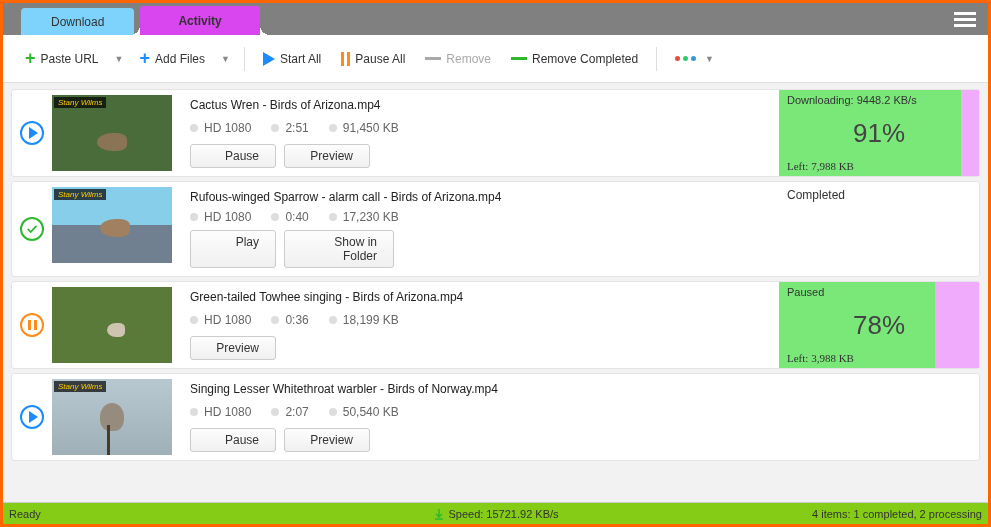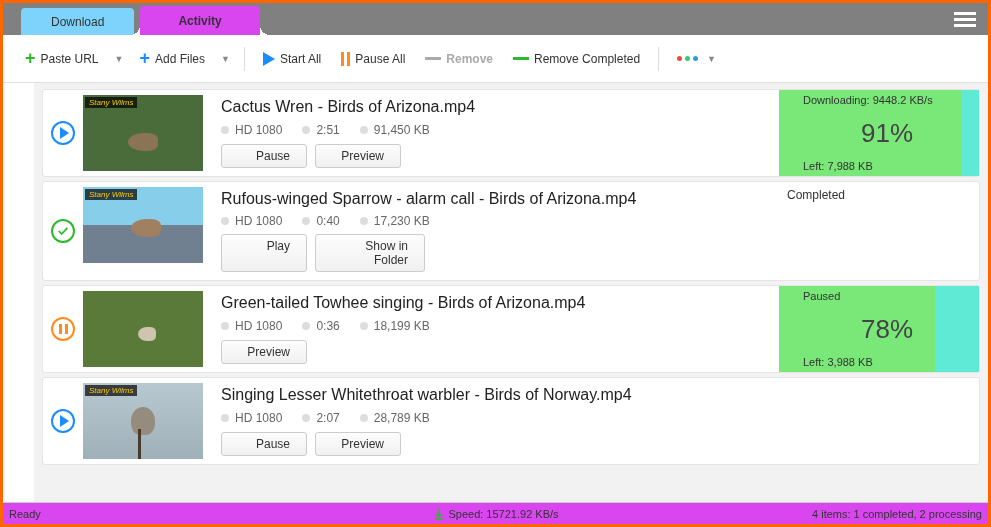--- a/index.html
+++ b/index.html
@@ -8,60 +8,60 @@
 .header-bar { background: #808080; height: 32px; display: flex; align-items: flex-end; position: relative; }
 .tabs { display: flex; align-items: flex-end; height: 100%; padding-left: 18px; }
 .tab { padding: 7px 30px 6px; font-size: 12px; color: #333; background: #7dd3fc; border-radius: 4px 4px 0 0; margin-right: 6px; cursor: pointer; position: relative; }
 .tab.active { background: #d946ef; font-weight: bold; padding: 8px 38px 7px; z-index: 2; }
 .tab.active::before { content:""; position:absolute; left:-10px; bottom:0; width:10px; height:10px; background: radial-gradient(circle at 0 0, transparent 10px, #fff 10px); }
 .tab.active::after { content:""; position:absolute; right:-10px; bottom:0; width:10px; height:10px; background: radial-gradient(circle at 100% 0, transparent 10px, #fff 10px); }
 .hamburger { position: absolute; right: 12px; top: 6px; cursor: pointer; }
 .hamburger div { width: 22px; height: 3px; background: #fff; margin: 3px 0; }
 .toolbar { height: 48px; display: flex; align-items: center; padding: 0 14px; gap: 4px; border-bottom: 1px solid #e0e0e0; font-size: 12px; background: #fff; }
 .tbtn { display: flex; align-items: center; gap: 5px; padding: 5px 8px; cursor: pointer; color: #333; }
-.tbtn.disabled { color: #aaa; cursor: default; font-weight: bold; }
+.tbtn.disabled { color: #aaa; cursor: default; }
 .dropdown-arrow { font-size: 9px; color: #888; padding: 0 4px; cursor: pointer; }
 .tsep { width: 1px; height: 24px; background: #ddd; margin: 0 6px; }
 .icon-plus { font-size: 18px; font-weight: bold; }
 .green { color: #2eb82e; }
 .blue { color: #1a8cff; }
 .icon-play-sm { width: 0; height: 0; border-left: 12px solid #1a8cff; border-top: 7px solid transparent; border-bottom: 7px solid transparent; }
 .icon-pause-sm { display: flex; gap: 3px; }
 .icon-pause-sm span { width: 3px; height: 14px; background: #ff8c1a; }
 .icon-minus { width: 16px; height: 3px; display: inline-block; }
 .rainbow-dots { display: flex; gap: 3px; }
 .rainbow-dots span { width: 5px; height: 5px; border-radius: 50%; display: block; }
-.list-area { flex: 1; overflow-y: auto; background: #f2f2f2; padding: 2px 8px; margin-left: 31px; }
+.list-area { flex: 1; overflow-y: auto; background: #f2f2f2; padding: 2px 8px; }
 .item-row { display: flex; align-items: stretch; background: #fff; margin: 4px 0; border: 1px solid #e5e5e5; border-radius: 3px; min-height: 88px; }
 .status-col { width: 40px; display: flex; align-items: center; justify-content: center; }
 .status-icon { width: 24px; height: 24px; border-radius: 50%; display: flex; align-items: center; justify-content: center; }
 .status-play { border: 2px solid #1a8cff; }
 .status-play::after { content: ""; width: 0; height: 0; border-left: 9px solid #1a8cff; border-top: 6px solid transparent; border-bottom: 6px solid transparent; margin-left: 2px; }
 .status-check { border: 2px solid #2eb82e; }
 .status-check svg { width: 14px; height: 14px; }
 .status-pause { border: 2px solid #ff8c1a; display:flex; gap:3px; align-items:center; justify-content:center;}
 .status-pause span { width:3px; height:10px; background:#ff8c1a; }
 .thumb-col { width: 128px; padding: 5px 0; }
 .thumb { width: 120px; height: 76px; background: #6b8e5a; position: relative; overflow: hidden; }
 .thumb-overlay { position: absolute; top: 2px; left: 2px; background: rgba(0,0,0,0.7); color: #fc0; font-size: 8px; padding: 1px 4px; font-style: italic; }
 .info-col { flex: 1; padding: 8px 10px; display: flex; flex-direction: column; justify-content: space-between; }
-.item-title { font-size: 16px; color: #222; margin-bottom: 6px; }
+.item-title { font-size: 12px; color: #222; margin-bottom: 6px; }
 .meta-line { display: flex; gap: 20px; font-size: 12px; color: #666; align-items: center; }
 .meta-item { display: flex; align-items: center; gap: 6px; }
 .dot { width: 8px; height: 8px; border-radius: 50%; background: #ddd; }
 .btn-line { display: flex; gap: 8px; margin-top: 6px; }
 .sbtn { background: linear-gradient(#fdfdfd, #f0f0f0); border: 1px solid #ccc; border-radius: 3px; padding: 4px 16px; font-size: 12px; cursor: pointer; width: 86px; text-align: right; color: #333; }
-.progress-col { width: 200px; position: relative; background: #5eead4; padding-left: 16px; }
+.progress-col { width: 200px; position: relative; background: #f0abfc; }
 .progress-fill { position: absolute; top: 0; left: 0; bottom: 0; background: #79e879; }
 .progress-content { position: relative; height: 100%; display: flex; flex-direction: column; justify-content: space-between; padding: 4px 8px; font-size: 11px; color: #333; }
 .progress-top { font-size: 11px; }
 .progress-pct { font-size: 26px; font-weight: normal; color: #444; text-align: center; flex: 1; display: flex; align-items: center; justify-content: center; }
-.progress-bottom { font-size: 11px; }
+.progress-bottom { font-size: 11px; font-family: Liberation Serif, serif; }
 .completed-col { width: 200px; padding: 6px 8px; font-size: 12px; color: #333; }
-.status-bar { height: 22px; background: #d946ef; border-top: 1px solid #ccc; display: flex; align-items: center; font-size: 11px; color: #333; padding: 0 6px; justify-content: space-between; }
+.status-bar { height: 22px; background: #84cc16; border-top: 1px solid #ccc; display: flex; align-items: center; font-size: 11px; color: #333; padding: 0 6px; justify-content: space-between; }
 .status-center { position: absolute; left: 50%; transform: translateX(-50%); display: flex; align-items: center; gap: 4px; }
 .thumb.sky { background: linear-gradient(#87CEEB 50%, #708090 50%); }
 .thumb.foliage { background: #4a6b3a; }
 .bird-shape { position: absolute; width: 30px; height: 18px; background: #8b7355; border-radius: 60% 40% 40% 60%; }
 </style>
 </head>
 <body>
 
 <div class="app-frame">
 
@@ -261,21 +261,21 @@
           <div class="meta-item">
               <span class="dot"></span>
               <span>HD 1080</span>
             </div>
           <div class="meta-item">
               <span class="dot"></span>
               <span>2:07</span>
             </div>
           <div class="meta-item">
               <span class="dot"></span>
-              <span>28,789 KB</span>
+              <span>50,540 KB</span>
             </div>
         </div>
         <div class="btn-line">
           <div class="sbtn">Pause</div>
           <div class="sbtn">Preview</div>
         </div>
       </div>
     </div>
 
   </div>

